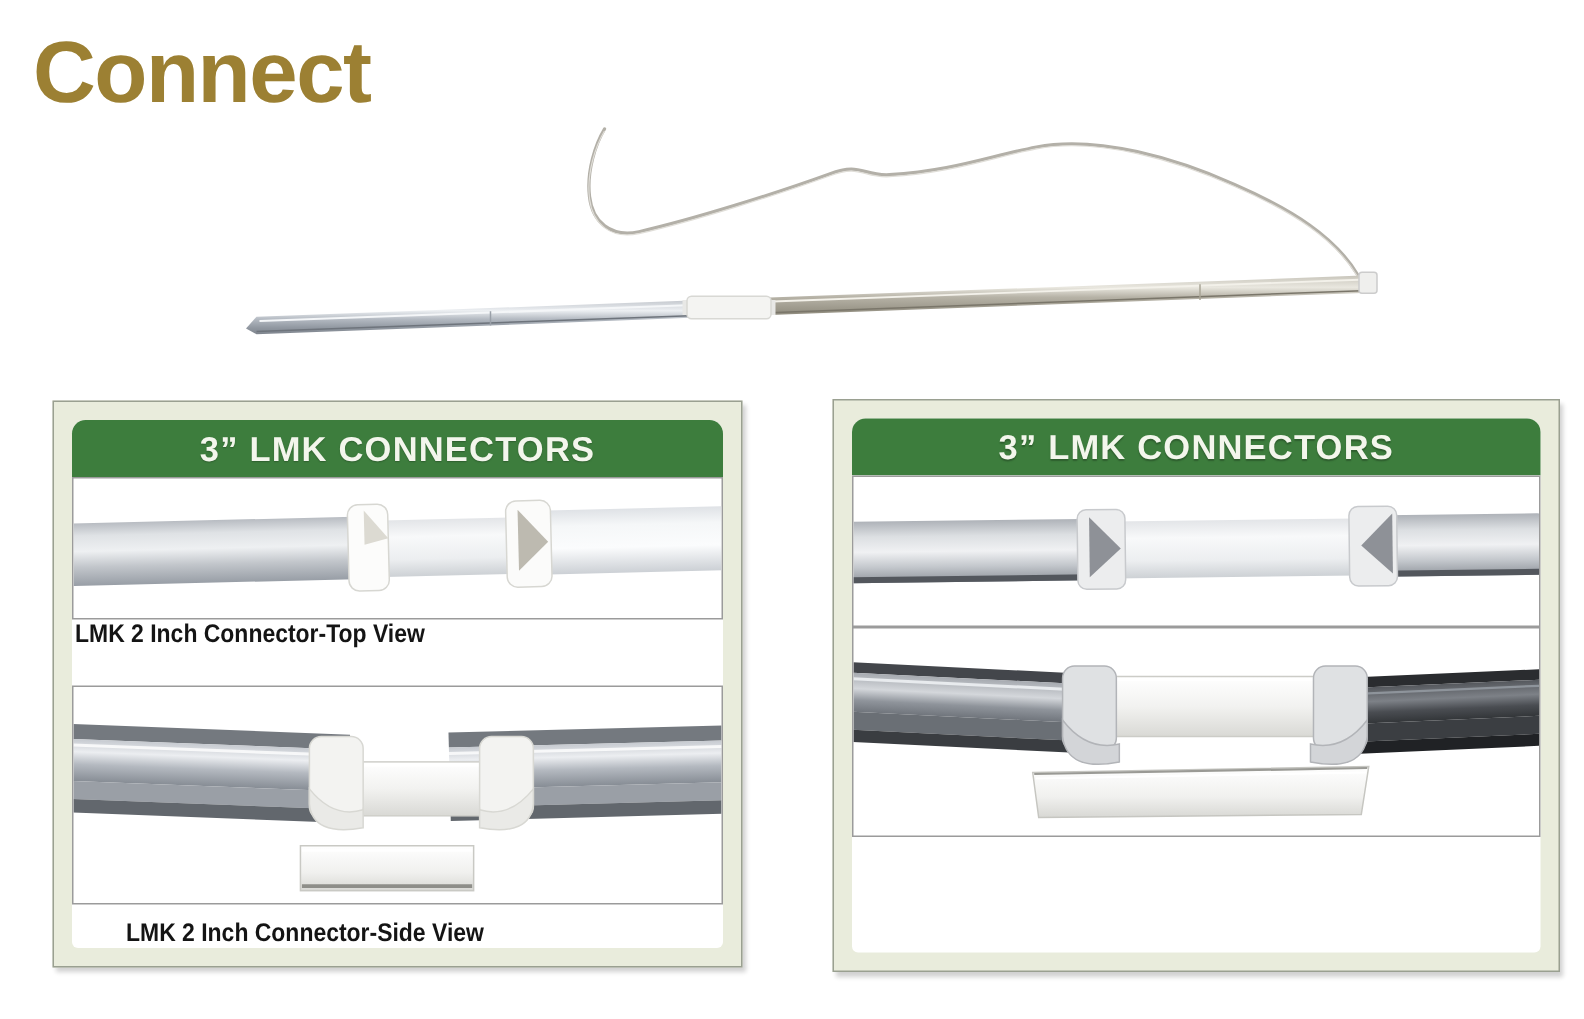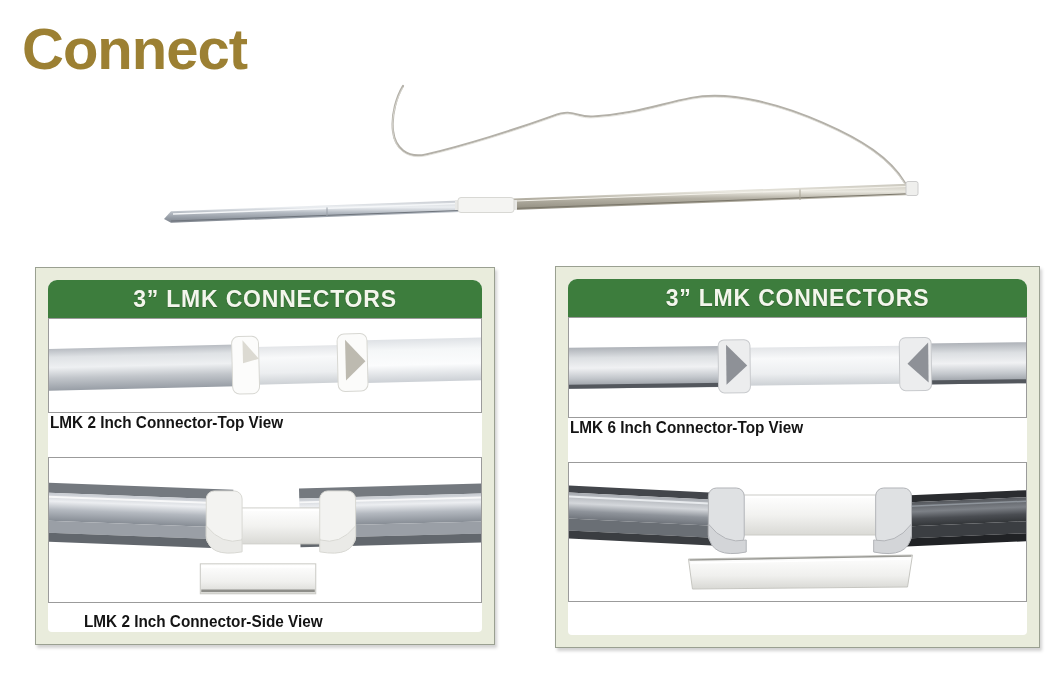--- a/index.html
+++ b/index.html
@@ -213,23 +213,20 @@
           <rect x="170" y="29" width="170" height="38" rx="4" fill="url(#g-tube-mid)"></rect>
           <rect x="352" y="27" width="110" height="41" rx="4" fill="url(#g-tube-silver)"></rect>
           <rect x="352" y="64" width="110" height="4" fill="#53575d"></rect>
           <rect x="150" y="21" width="32" height="53" rx="6" fill="#ecedee" stroke="#c8cacd"></rect>
           <path d="M158,26 L179,47 L158,66 Z" fill="#8e9197"></path>
           <rect x="332" y="21" width="32" height="53" rx="6" fill="#ecedee" stroke="#c8cacd"></rect>
           <path d="M361,26 L340,47 L361,66 Z" fill="#8e9197"></path>
         </g>
       </svg>
     </div>
-    <div class="caption">
-      <span>LMK 6 Inch Connector-Top View</span>
-    </div>
 
     <div class="photo photo--sv6">
       <svg viewBox="0 0 459 138" preserveAspectRatio="none">
         <g transform="rotate(2.8 70 55)">
           <rect x="-8" y="26" width="168" height="7" fill="#43464b"></rect>
           <rect x="-8" y="33" width="168" height="26" fill="url(#g-alum-mid)"></rect>
           <rect x="-8" y="59" width="168" height="12" fill="#6a6f75"></rect>
           <rect x="-8" y="71" width="168" height="8" fill="#3a3d41"></rect>
           <line x1="-8" y1="37" x2="160" y2="37" stroke="#e8ebee" stroke-width="2"></line>
         </g>

